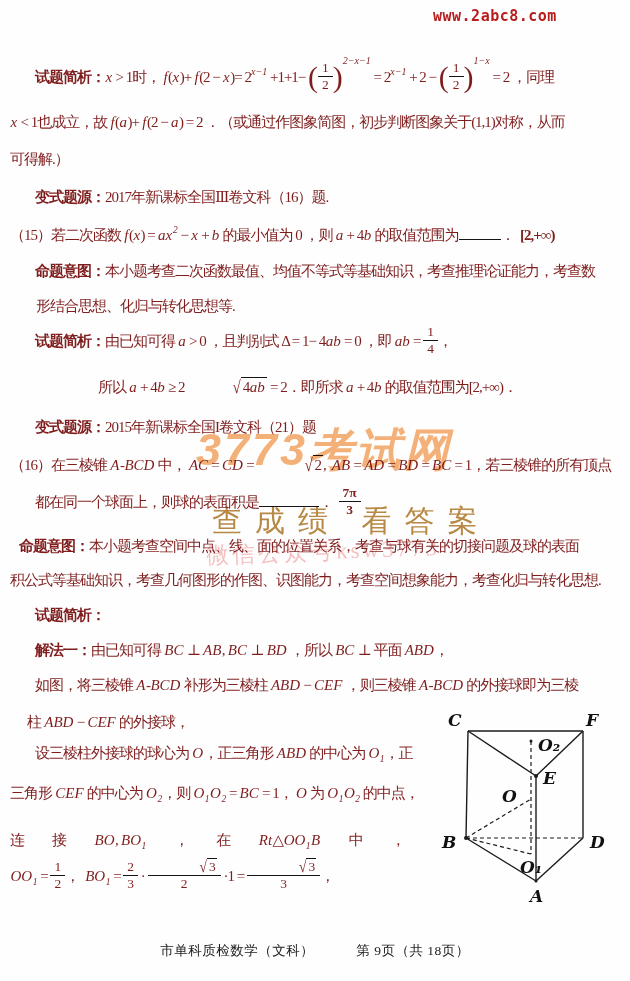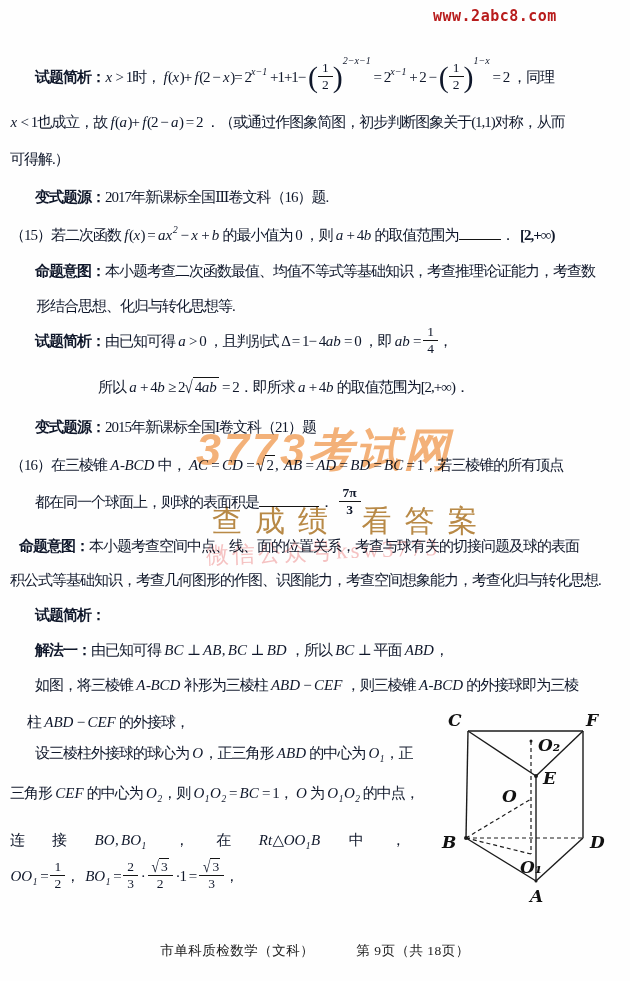--- a/index.html
+++ b/index.html
@@ -1,32 +1,32 @@
 <!DOCTYPE html>
 <html><head>
 <meta charset="utf-8">
 <style>
   html,body{margin:0;padding:0;background:#fff;}
   .page{position:relative;width:630px;height:981px;background:#fefefe;overflow:hidden;
         font-family:"Liberation Serif","DejaVu Serif",serif;}
-  .line{position:absolute;white-space:pre;font-size:15px;color:#0f172a;line-height:1.25;}
+  .line{position:absolute;white-space:pre;font-size:15px;color:#7f1d1d;line-height:1.25;}
   .t,.b{letter-spacing:-1px;}
   .b{font-weight:bold;}
   .m{font-style:italic;padding:0 0.5px;}
   .sup{font-size:10px;font-style:italic;vertical-align:7px;letter-spacing:0;}
   .hsup{vertical-align:18px;}
   .sub{font-size:9.5px;font-style:italic;vertical-align:-4px;letter-spacing:0;}
   .big{font-size:30px;font-weight:300;vertical-align:middle;position:relative;top:-2px;letter-spacing:0;}
   .frac{display:inline-block;vertical-align:middle;text-align:center;line-height:1.2;
         font-size:13.5px;position:relative;top:-2px;letter-spacing:0;}
   .fn{display:block;border-bottom:1.2px solid #141414;padding:0 4px;}
   .fd{display:block;}
   .bold{font-weight:bold;}
   .blank{display:inline-block;border-bottom:1px solid #141414;height:14px;}
-  .sqrt{display:inline-block;white-space:nowrap;letter-spacing:0;}
+  .sqrt{display:inline-block;white-space:nowrap;letter-spacing:0;margin-left:48px;}
   .rsign{display:inline-block;transform:scaleY(1.2);}
   .rad{display:inline-block;border-top:1.1px solid #141414;padding:0 2px;}
   .figure{position:absolute;left:438px;top:696px;}
   .figure text{font-family:"DejaVu Serif",serif;font-weight:bold;font-style:italic;font-size:17px;fill:#111;}
   .wm{position:absolute;pointer-events:none;mix-blend-mode:multiply;}
   .wm-top{left:433px;top:7px;color:#b91c1c;font-family:"DejaVu Sans Mono",monospace;
           font-size:15px;font-weight:bold;letter-spacing:0.5px;}
   .wm-big{left:196px;top:420px;color:#f3a561;opacity:.85;font-family:"Liberation Sans",sans-serif;
           font-weight:bold;font-style:italic;font-size:45px;letter-spacing:3px;}
   .wm-domain{left:228px;top:474px;color:#f1a25e;opacity:.8;font-family:"Liberation Sans",sans-serif;

